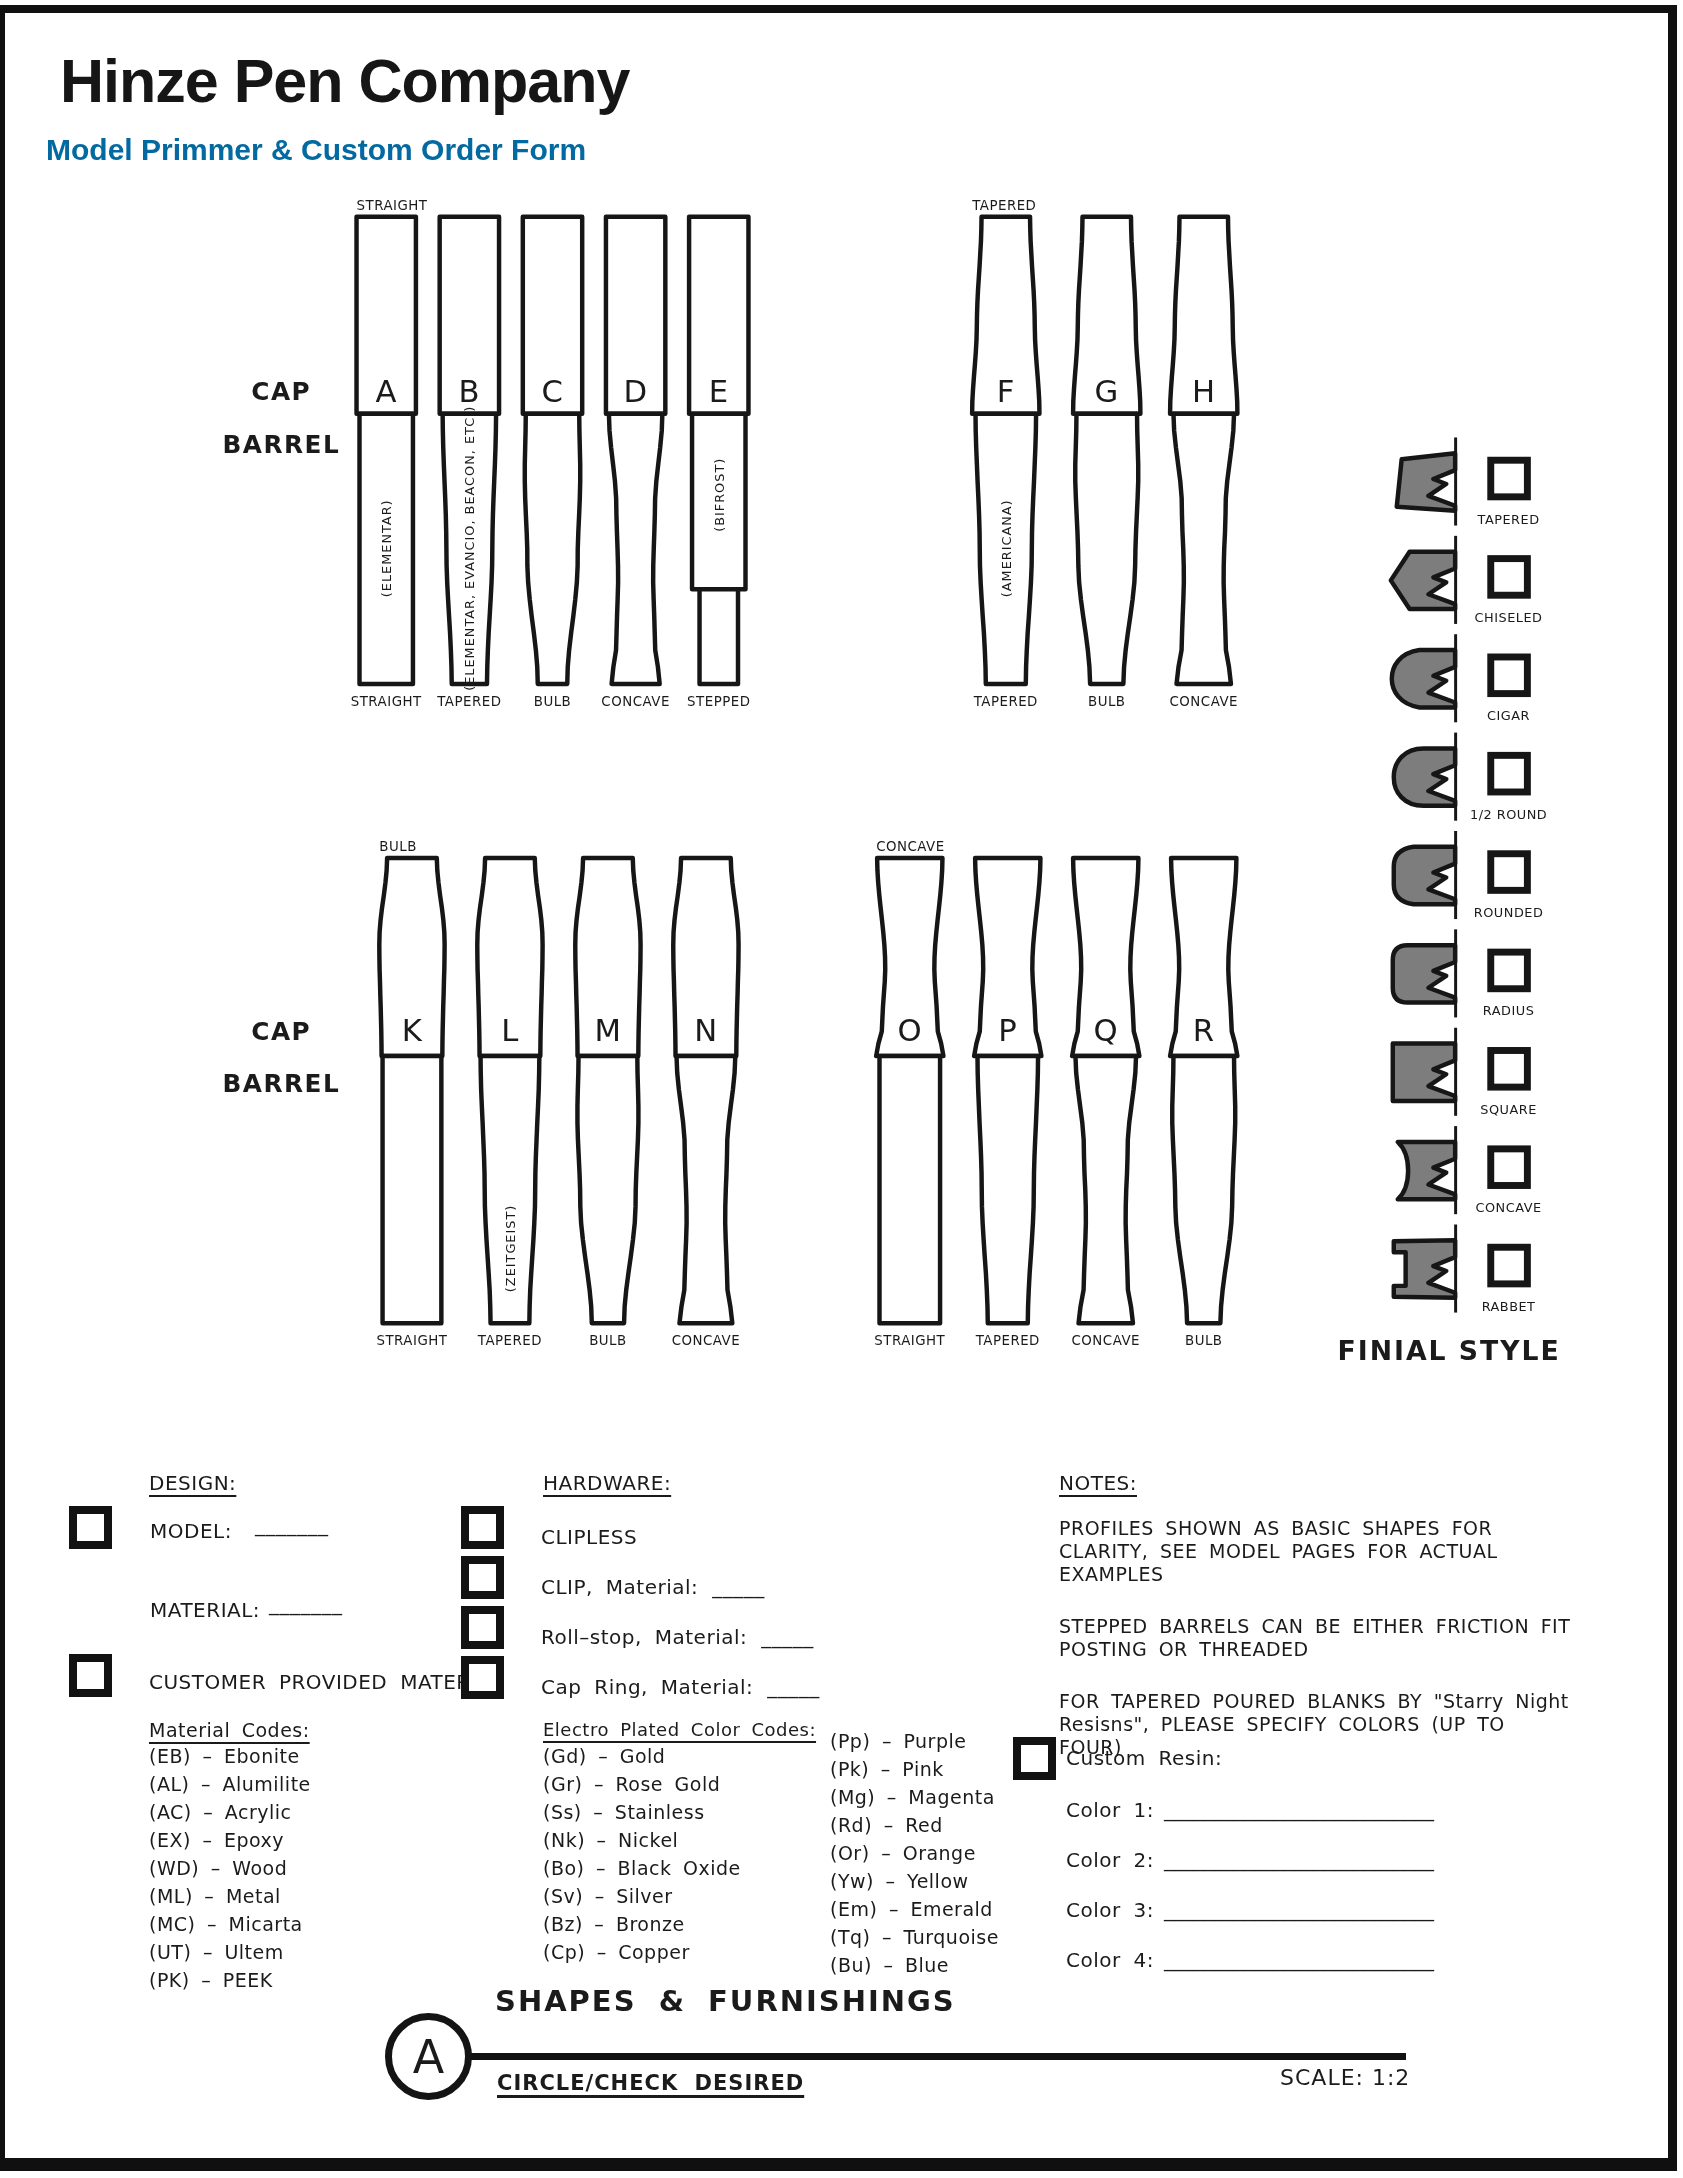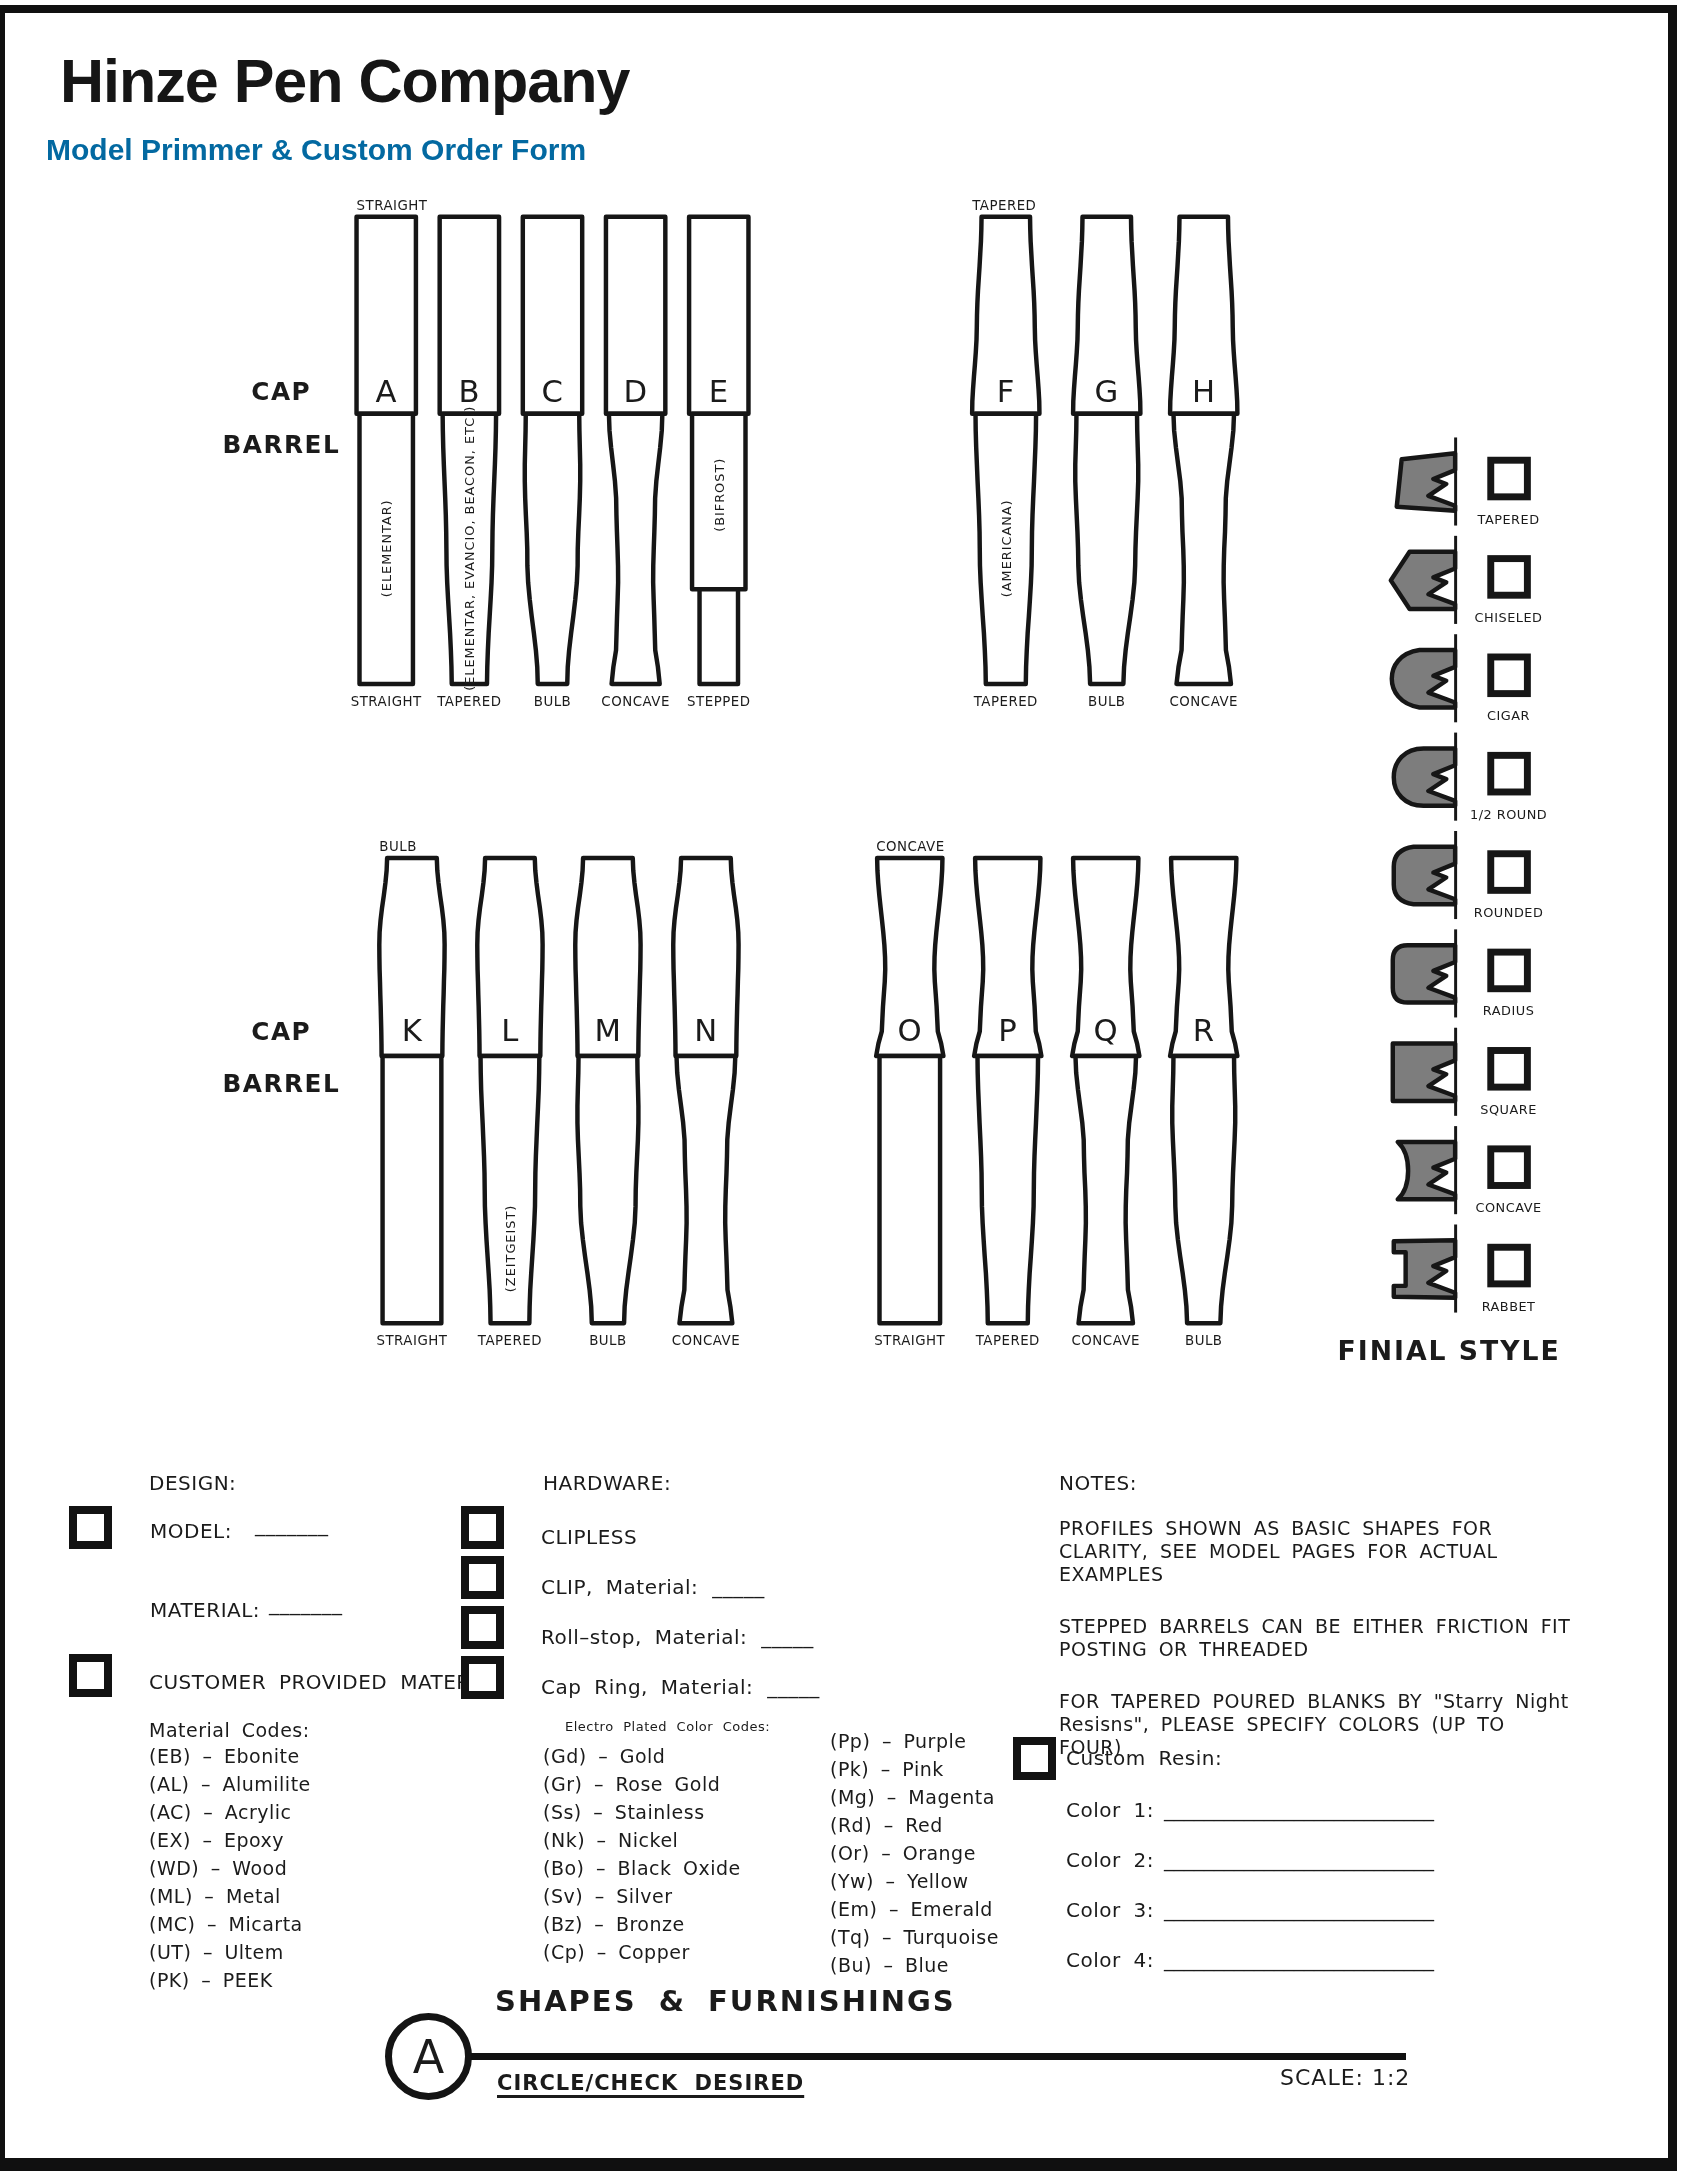--- a/index.html
+++ b/index.html
@@ -6,21 +6,21 @@
   .page{position:relative;width:1683px;height:2178px;background:#ffffff;overflow:hidden;
         font-family:"DejaVu Sans",sans-serif;color:#1b1b1b;}
   .frame{position:absolute;left:0;top:5px;width:1677px;height:2166px;box-sizing:border-box;
          border-style:solid;border-color:#101010;border-width:8px 9px 13px 5px;}
   .abs{position:absolute;}
   h1{position:absolute;left:44px;top:30px;margin:16px;font-family:"Liberation Sans",sans-serif;
      font-weight:bold;font-size:61px;letter-spacing:-1px;color:#161616;}
   .subtitle{position:absolute;left:46px;top:133px;font-family:"Liberation Sans",sans-serif;
      font-weight:bold;font-size:30px;color:#0369a1;}
   .cad{font-family:"DejaVu Sans",sans-serif;color:#1b1b1b;letter-spacing:0.5px;}
-  .sec-h{position:absolute;font-size:20px;word-spacing:5px;
+  .sec-h{position:absolute;font-size:20px;word-spacing:5px;text-decoration:underline;
          text-underline-offset:5px;text-decoration-thickness:2px;}
   .lbl{font-size:20px;word-spacing:6px;white-space:nowrap;}
   .pos{position:absolute;}
   .cb{position:absolute;width:27px;height:27px;border:8px solid #121212;background:#fff;}
   .cb-inline{width:27px;height:27px;border:8px solid #121212;background:#fff;margin-right:37px;flex:none;}
   .hw-row{display:flex;align-items:flex-end;height:43px;margin-bottom:7px;}
   .hw-blank{margin-left:14px;}
   .note-p{font-size:19px;line-height:23px;word-spacing:5px;margin-bottom:29px;}
   .code-li{font-size:19px;line-height:28px;word-spacing:5px;white-space:nowrap;}
   .resin-row{display:flex;align-items:flex-start;height:50px;}
@@ -267,21 +267,21 @@
       <div class="cad code-li">(AL) – Alumilite</div>
       <div class="cad code-li">(AC) – Acrylic</div>
       <div class="cad code-li">(EX) – Epoxy</div>
       <div class="cad code-li">(WD) – Wood</div>
       <div class="cad code-li">(ML) – Metal</div>
       <div class="cad code-li">(MC) – Micarta</div>
       <div class="cad code-li">(UT) – Ultem</div>
       <div class="cad code-li">(PK) – PEEK</div>
     </div>
 
-  <div class="sec-h cad" style="left:565px;top:1719px;font-size:13px">Electro Plated Color Codes:</div>
+  <div class="sec-h cad" style="left:543px;top:1719px;font-size:18px">Electro Plated Color Codes:</div>
   <div class="pos" style="left:543px;top:1742px">
 
   <div class="cad code-li">(Gd) – Gold</div>
       <div class="cad code-li">(Gr) – Rose Gold</div>
       <div class="cad code-li">(Ss) – Stainless</div>
       <div class="cad code-li">(Nk) – Nickel</div>
       <div class="cad code-li">(Bo) – Black Oxide</div>
       <div class="cad code-li">(Sv) – Silver</div>
       <div class="cad code-li">(Bz) – Bronze</div>
       <div class="cad code-li">(Cp) – Copper</div>

